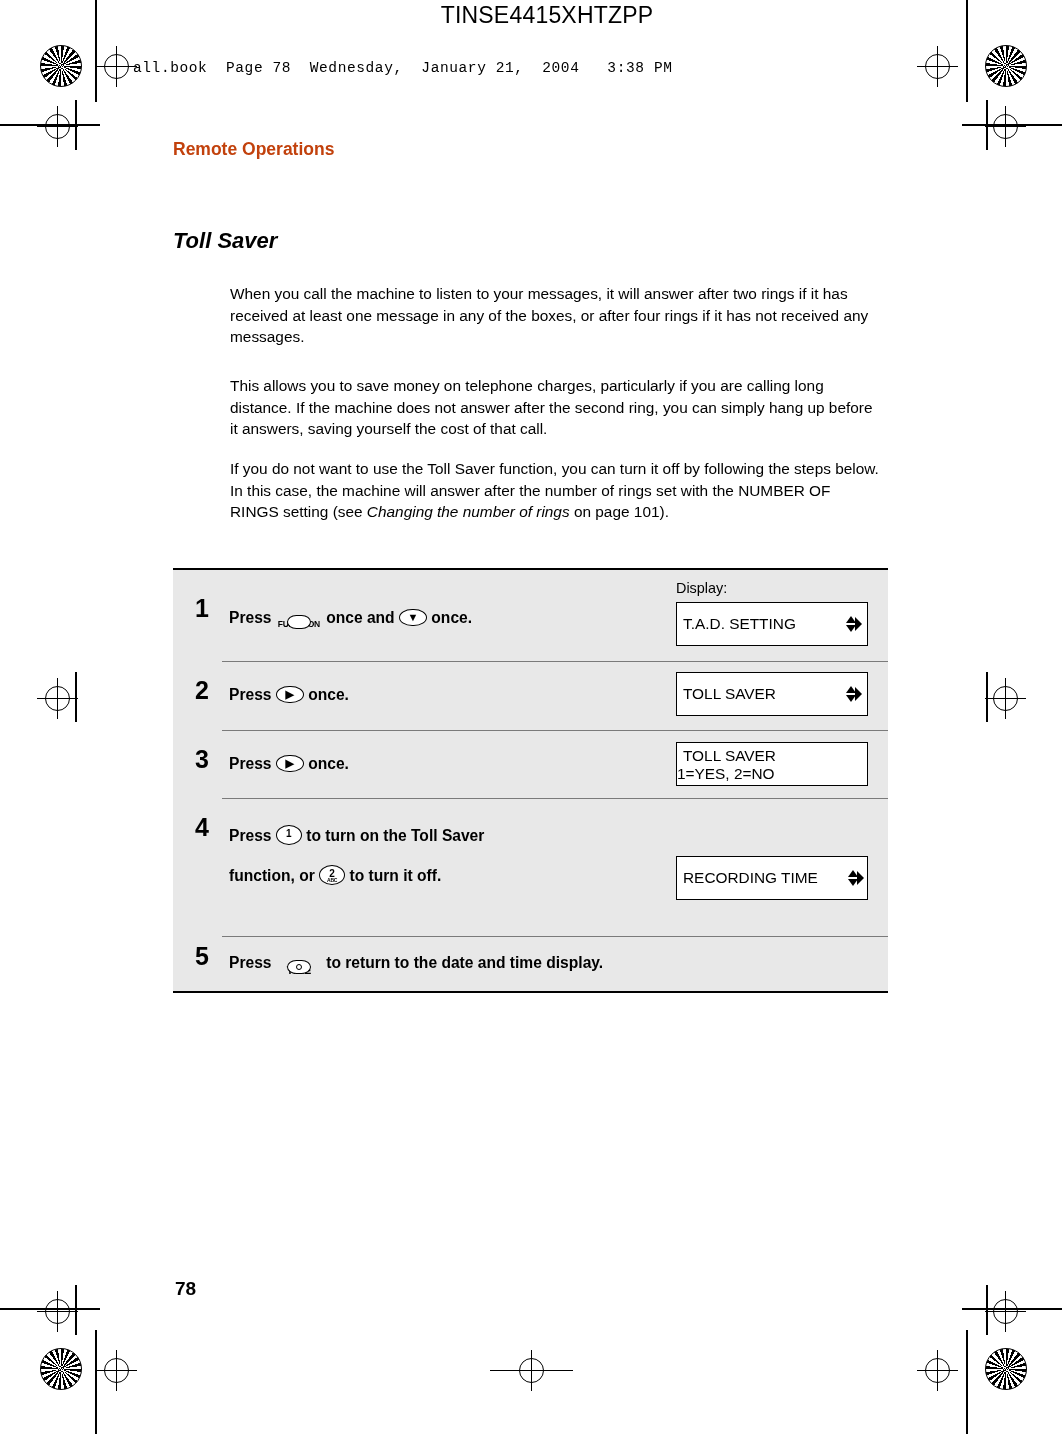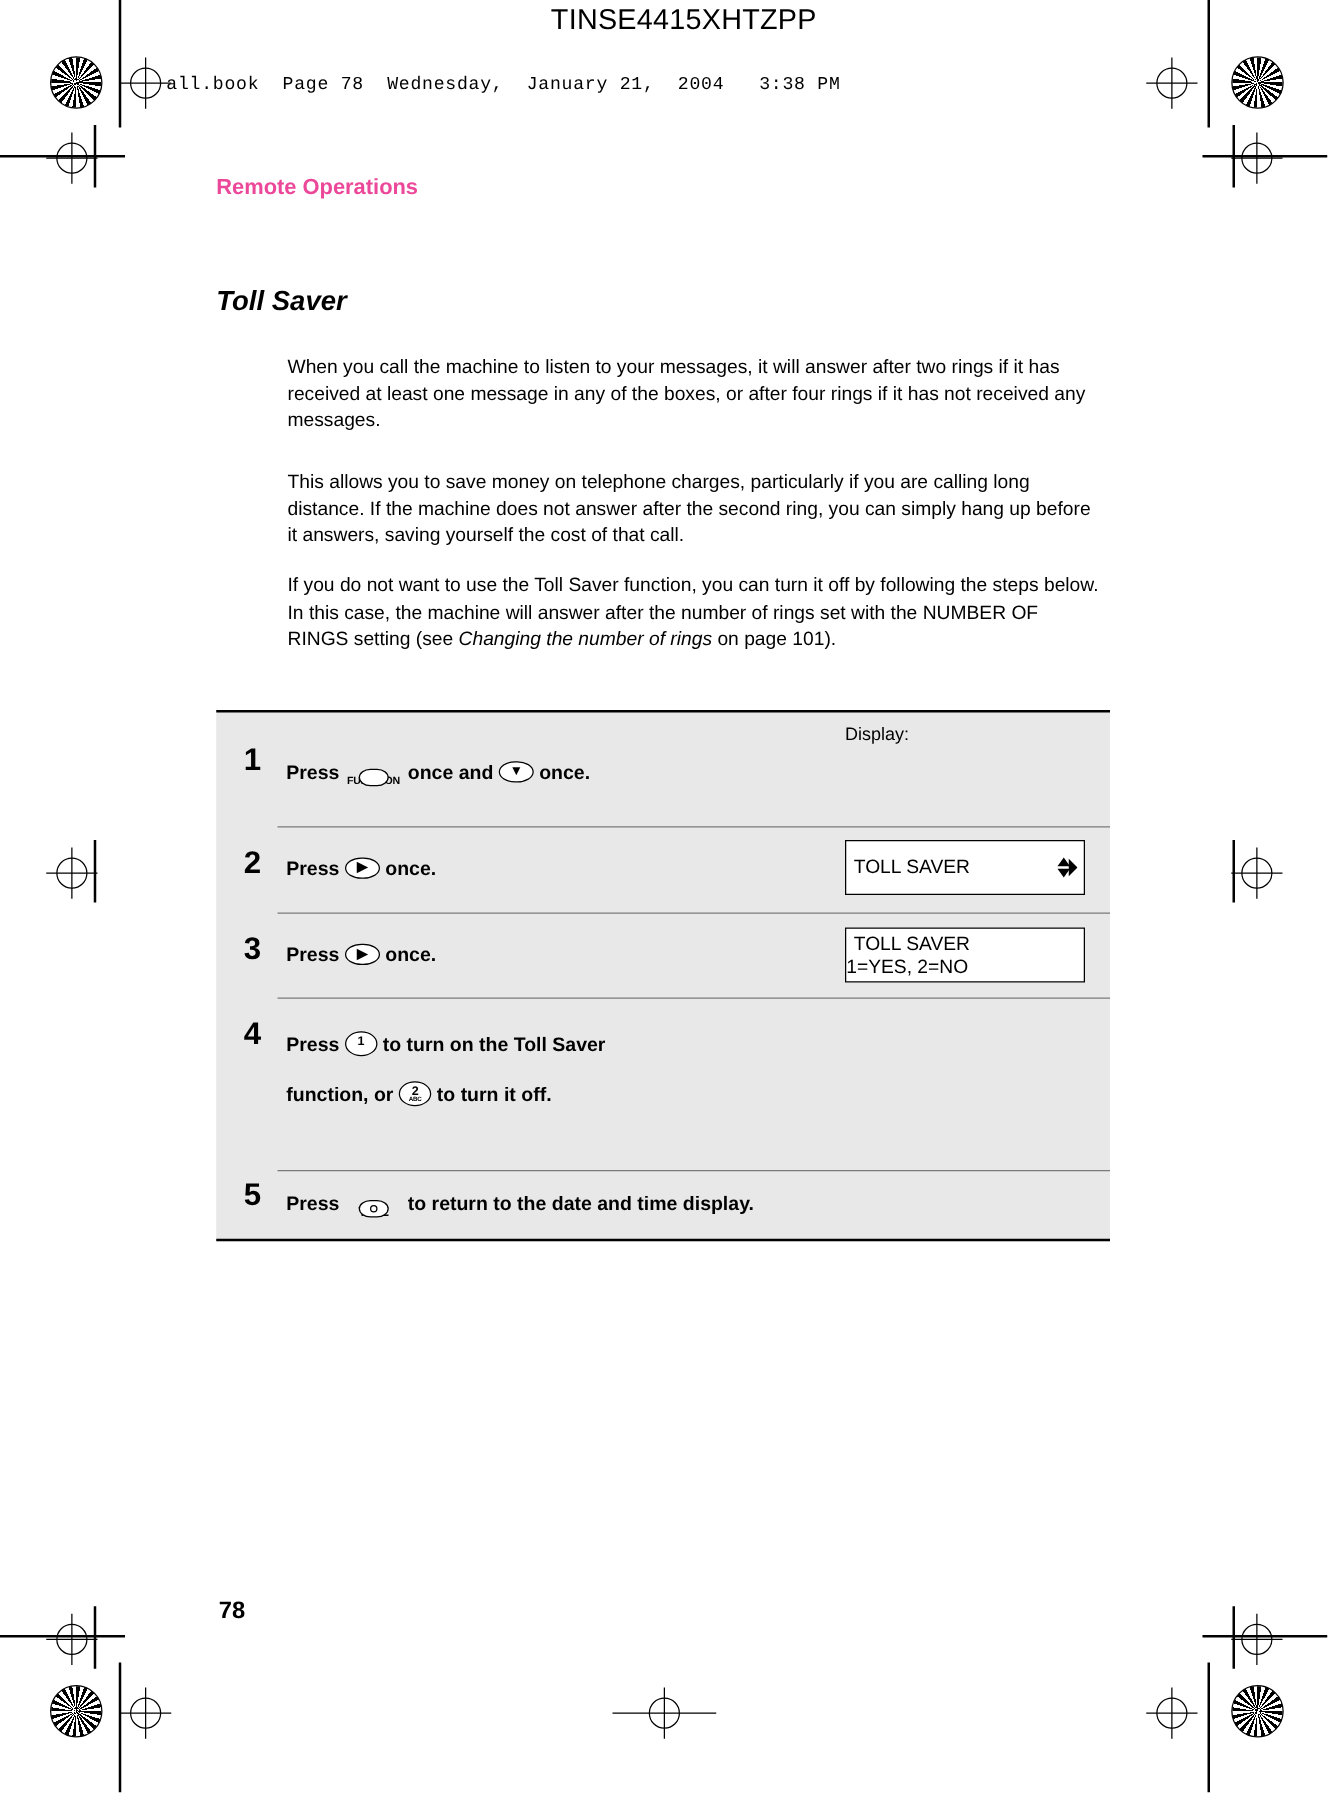--- a/index.html
+++ b/index.html
@@ -63,21 +63,21 @@
     color: #000;
     white-space: pre;
   }
 
   .page-header {
     position: absolute;
     left: 173px;
     top: 139px;
     font-size: 17.5px;
     font-weight: bold;
-    color: #ec4899;
+    color: #c2410c;
   }
 
   
   .section-title {
     position: absolute;
     left: 173px;
     top: 228px;
     font-size: 22px;
     font-weight: bold;
     font-style: italic;
@@ -374,20 +374,30 @@
   <div class="step-text" style="left:56px; top:36px;">
     <span>Press</span>
     <span class="key-func">
       <span class="lbl">FUNCTION</span>
       <span class="cap"></span>
     </span>
     <span>once and</span>
     <span class="key-oval"><span class="glyph">▼</span></span>
     <span>once.</span>
   </div>
+  <div class="disp-box" style="left:503px; top:34px; width:192px; height:44px;">
+    <div class="disp-text" style="left:6px; top:11px;">T.A.D. SETTING</div>
+    <div class="arrows" style="right:5px; top:9px;">
+      <svg width="20" height="24" viewBox="0 0 20 24">
+          <polygon points="4,11 9,4 14,11" fill="#000"></polygon>
+          <polygon points="4,13 9,20 14,13" fill="#000"></polygon>
+          <polygon points="13,5 20,12 13,19" fill="#000"></polygon>
+        </svg>
+    </div>
+  </div>
 
   <div class="step-num" style="left:22px; top:108px;">2</div>
   <div class="step-text" style="left:56px; top:118px;">
     <span>Press</span>
     <span class="key-oval"><span class="glyph">▶</span></span>
     <span>once.</span>
   </div>
   <div class="disp-box" style="left:503px; top:104px; width:192px; height:44px;">
     <div class="disp-text" style="left:6px; top:11px;">TOLL SAVER</div>
     <div class="arrows" style="right:5px; top:9px;">
@@ -420,20 +430,30 @@
     <span>to turn on the Toll Saver</span>
   </div>
   <div class="step-text" style="left:56px; top:297px;">
     <span>function, or</span>
     <span class="key-round">
       <span class="num">2</span>
       <span class="sub">ABC</span>
     </span>
     <span>to turn it off.</span>
   </div>
+  <div class="disp-box" style="left:503px; top:288px; width:192px; height:44px;">
+    <div class="disp-text" style="left:6px; top:11px;">RECORDING TIME</div>
+    <div class="arrows" style="right:3px; top:9px;">
+      <svg width="20" height="24" viewBox="0 0 20 24">
+          <polygon points="4,11 9,4 14,11" fill="#000"></polygon>
+          <polygon points="4,13 9,20 14,13" fill="#000"></polygon>
+          <polygon points="13,5 20,12 13,19" fill="#000"></polygon>
+        </svg>
+    </div>
+  </div>
 
   <div class="step-num" style="left:22px; top:374px;">5</div>
   <div class="step-text" style="left:56px; top:381px;">
     <span>Press</span>
     <span class="key-func key-stop">
       <span class="lbl">TIME</span>
       <span class="cap"></span>
     </span>
     <span>to return to the date and time display.</span>
   </div>

